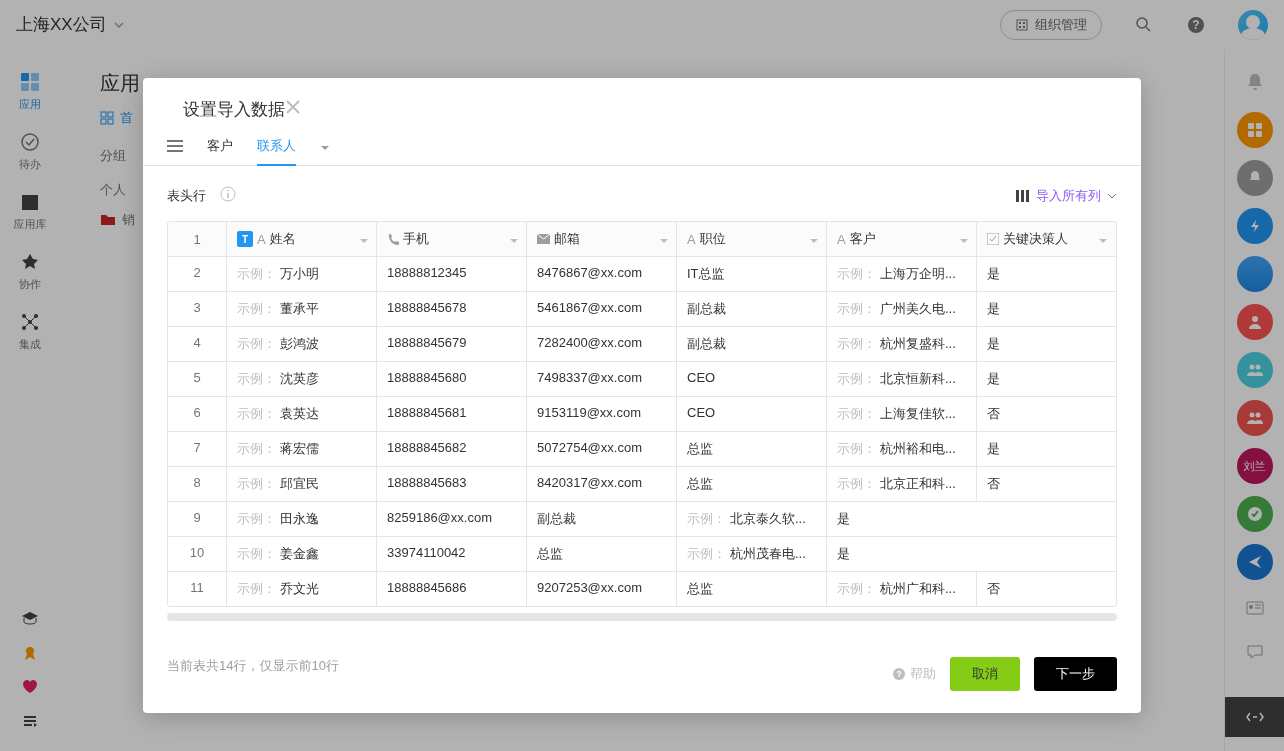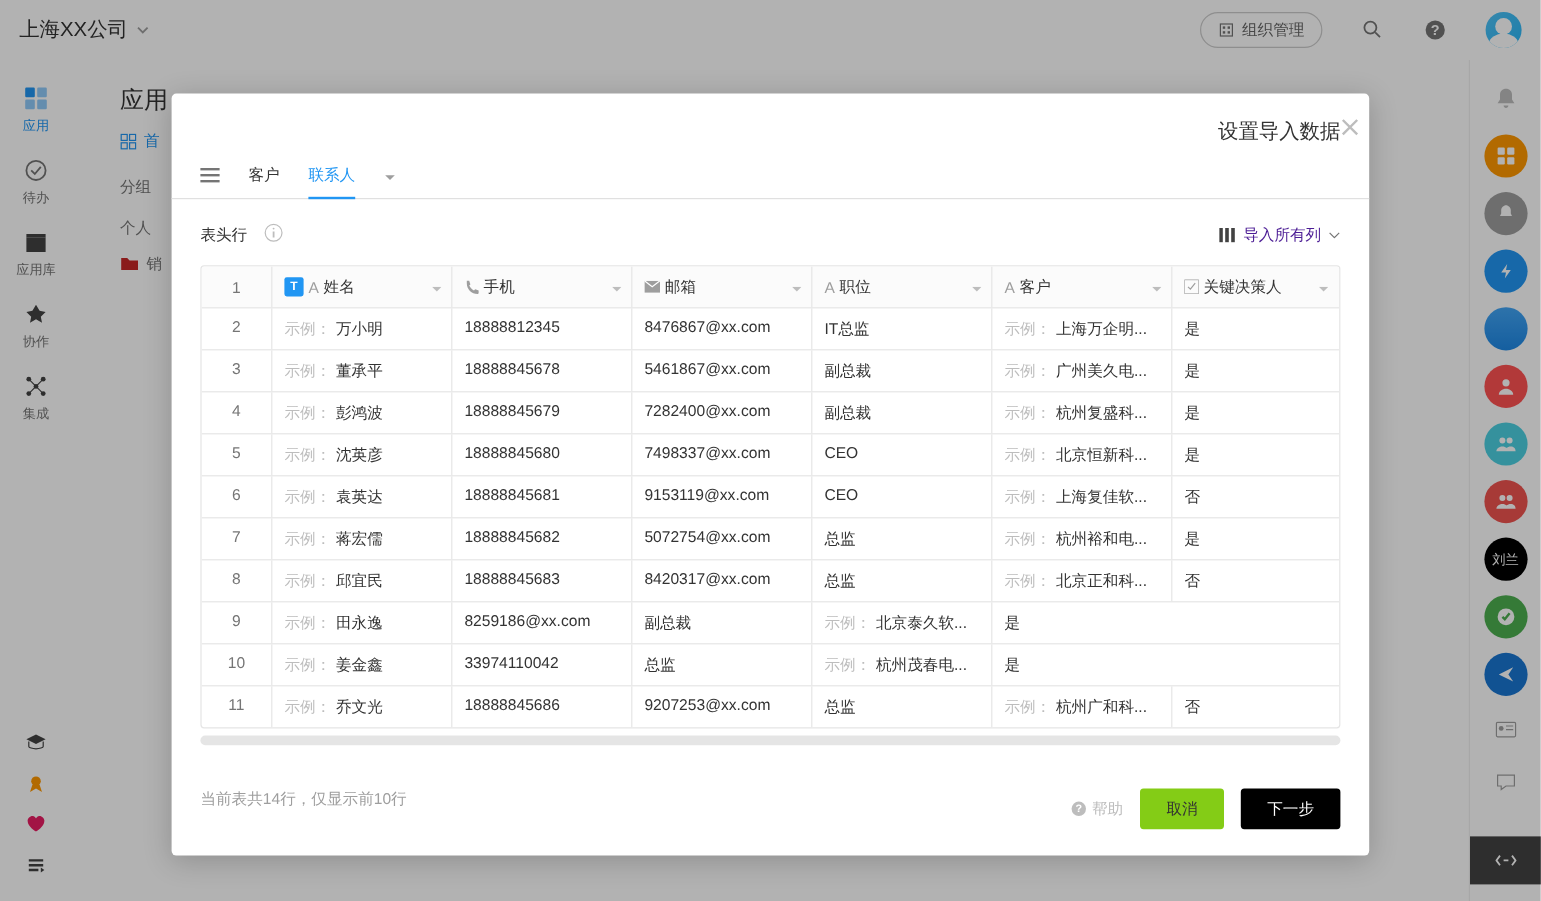--- a/index.html
+++ b/index.html
@@ -38,53 +38,53 @@
     .right-sidebar{width:60px;background:#fff;display:flex;flex-direction:column;align-items:center;padding:14px 0;gap:12px;border-left:1px solid #f0f0f0}
     .right-icon{width:36px;height:36px;border-radius:50%;display:flex;align-items:center;justify-content:center;cursor:pointer;color:#fff;font-size:14px}
     .bell-icon{color:#bdbdbd;background:none}
     .ri-orange{background:#FF9800}
     .ri-gray{background:#9E9E9E}
     .ri-blue{background:#2196F3}
     .ri-gradient{background:linear-gradient(180deg,#42A5F5,#1E88E5)}
     .ri-pink{background:#FF5252}
     .ri-teal{background:#4DD0E1}
     .ri-red{background:#EF5350}
-    .ri-darkpink{background:#000000;font-size:11px}
+    .ri-darkpink{background:#be185d;font-size:11px}
     .ri-green{background:#4CAF50}
     .ri-darkblue{background:#1976D2}
     .ri-square{width:32px;height:32px;border-radius:3px;display:flex;align-items:center;justify-content:center;color:#757575;cursor:pointer}
     .ri-dark{background:#424242;width:60px;height:40px;border-radius:0;margin-top:auto}
     
     
     .dim{position:absolute;inset:0;background:rgba(0,0,0,0.3)}
     
     
     .modal{position:absolute;top:78px;left:50%;transform:translateX(-50%);width:998px;background:#fff;border-radius:4px;box-shadow:0 4px 24px rgba(0,0,0,0.2);display:flex;flex-direction:column}
-    .modal-header{padding:20px 8px 0;display:flex;align-items:flex-start;justify-content:flex-end}
+    .modal-header{padding:20px 40px 0;display:flex;align-items:flex-start;justify-content:flex-start}
     .modal-title{font-size:17px;font-weight:500;color:#333}
     .modal-close{font-size:20px;color:#bdbdbd;cursor:pointer;line-height:1}
     
     
     .modal-tabs{display:flex;align-items:center;gap:24px;padding:0 24px;margin-top:16px;border-bottom:1px solid #e0e0e0}
     .tab-menu{display:flex;flex-direction:column;gap:3px;cursor:pointer;padding-bottom:10px}
     .tab-menu span{display:block;width:16px;height:2px;background:#757575}
     .tab{padding-bottom:10px;cursor:pointer;color:#333;font-size:13px;position:relative}
     .tab.active{color:#2196F3}
     .tab.active::after{content:'';position:absolute;bottom:-1px;left:0;right:0;height:2px;background:#2196F3}
     .tab-dropdown{color:#9E9E9E;cursor:pointer;padding-bottom:10px}
     
     
     .modal-body{padding:20px 24px}
     .filter-row{display:flex;align-items:center;justify-content:space-between;margin-bottom:16px}
     .filter-left{display:flex;align-items:center;gap:14px}
     .filter-label{color:#333;font-size:13px}
     .select-box{border:1px solid #ddd;border-radius:3px;padding:6px 28px 6px 12px;position:relative;min-width:170px;font-size:13px;cursor:pointer;background:#fff}
     .select-box::after{content:'';position:absolute;right:10px;top:50%;transform:translateY(-25%);border:4px solid transparent;border-top-color:#bdbdbd}
     .info-icon{color:#bdbdbd;cursor:pointer}
-    .import-all{display:flex;align-items:center;gap:6px;color:#4c1d95;font-size:13px;cursor:pointer}
+    .import-all{display:flex;align-items:center;gap:6px;color:#8b5cf6;font-size:13px;cursor:pointer}
     
     
     .data-table{border:1px solid #e5e5e5;border-radius:3px;overflow:hidden}
     .dt-header{display:flex;background:#fbfbfb;border-bottom:1px solid #e5e5e5}
     .dt-hcell{border-right:1px solid #e5e5e5;padding:8px 10px;display:flex;align-items:center;gap:4px;font-size:13px;color:#333;position:relative}
     .dt-hcell:last-child{border-right:none}
     .dt-hcell .dropdown-arrow{position:absolute;right:8px;color:#bdbdbd;cursor:pointer}
     .col-index{width:59px;justify-content:center;color:#757575}
     .col-name{width:150px}
     .col-phone{width:150px}

